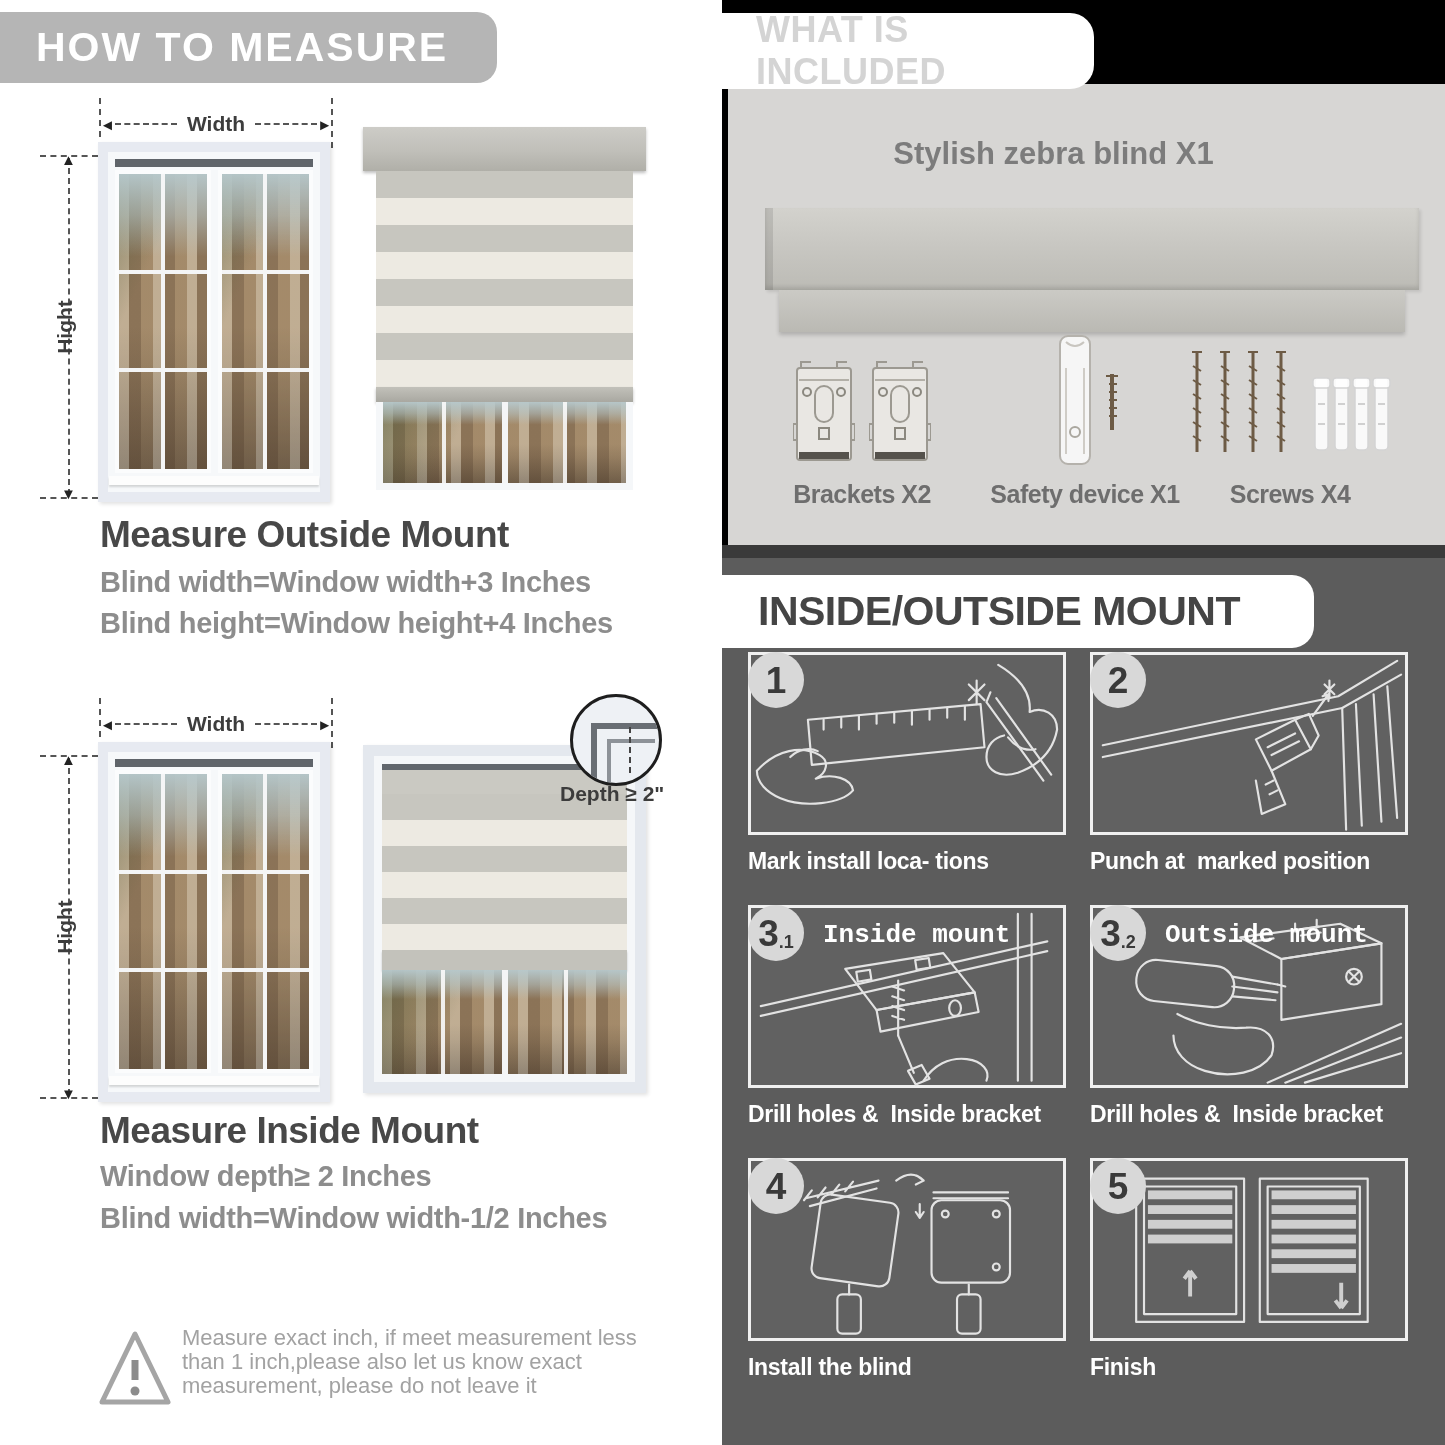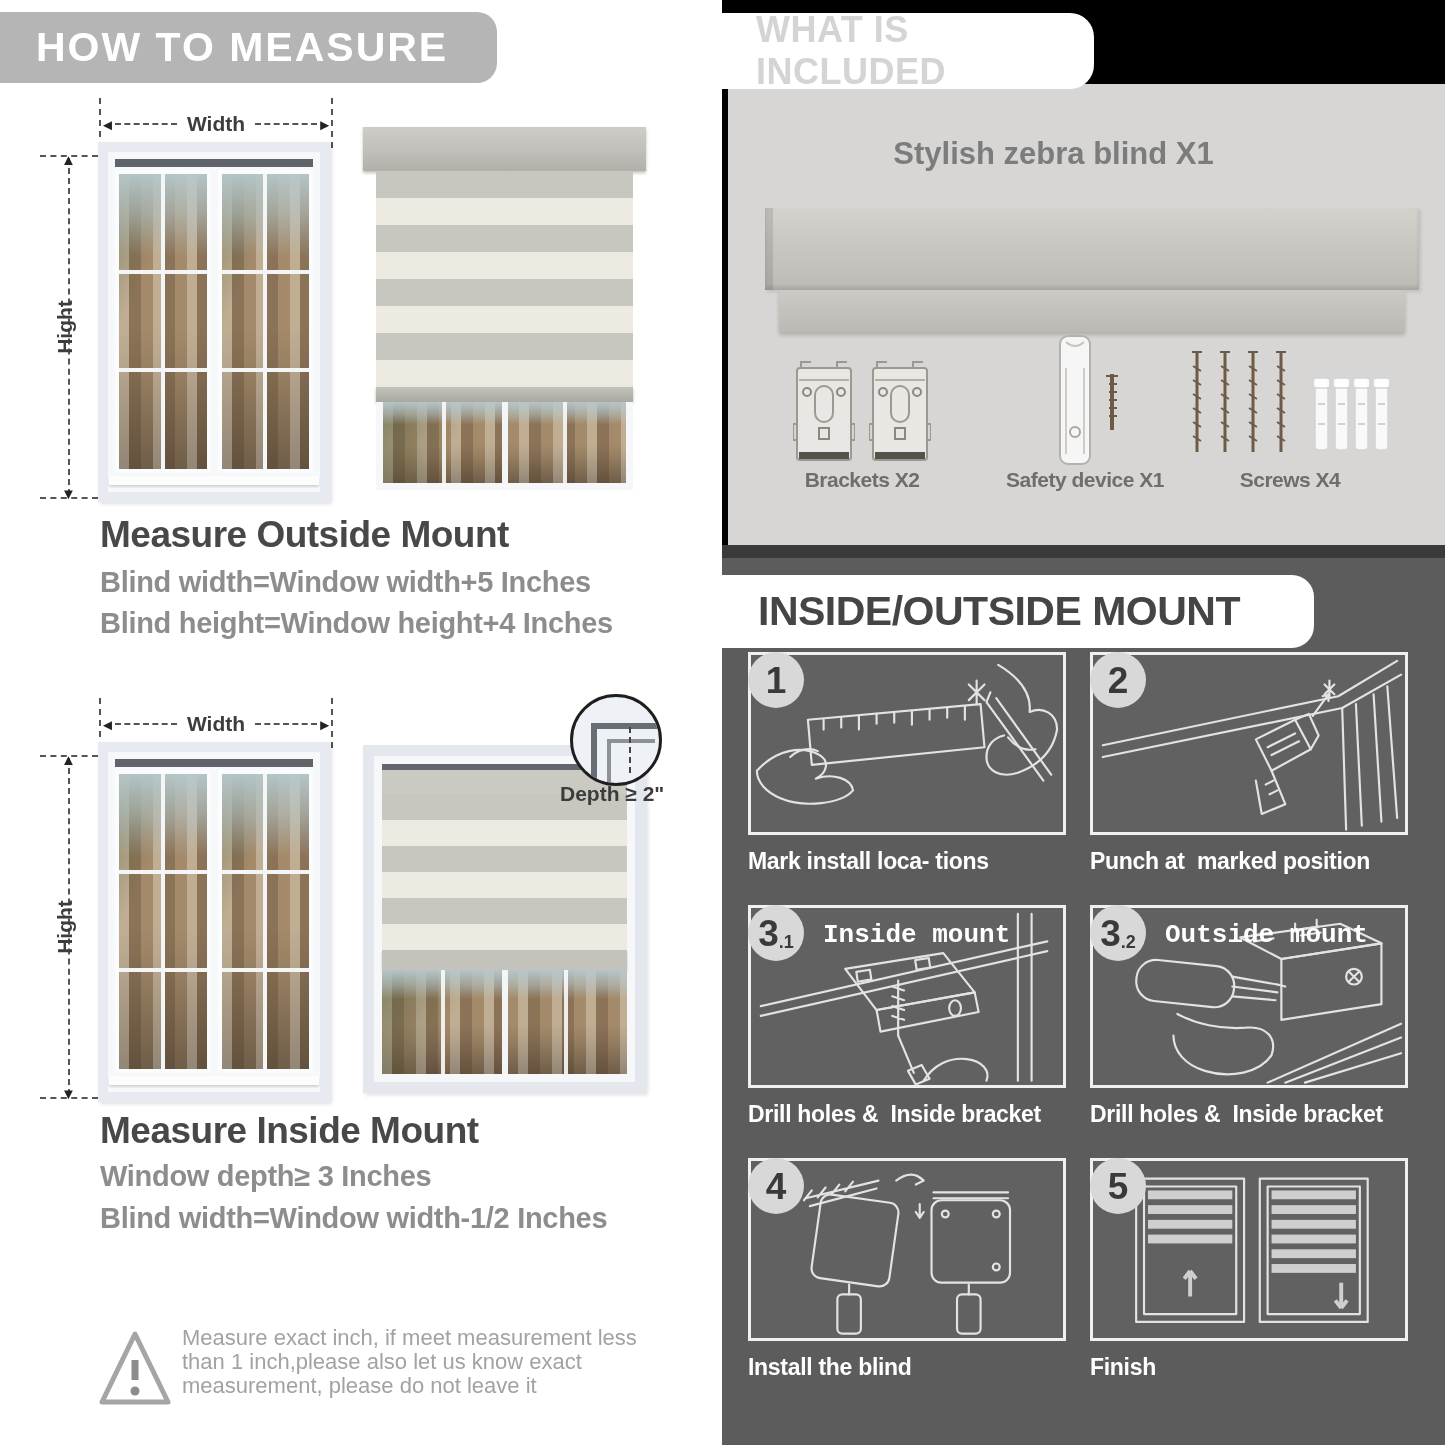--- a/index.html
+++ b/index.html
@@ -87,21 +87,21 @@
   .blind-label{position:absolute;left:0;right:60px;top:136px;text-align:center;color:#7c7c7c;font-size:31px;font-weight:bold;}
   .headrail-big{position:absolute;left:43px;top:208px;width:654px;height:82px;
       background:linear-gradient(180deg,#d3d2cd 0%,#c8c7c2 45%,#bcbbb5 100%);
       box-shadow:inset 0 -3px 4px rgba(0,0,0,.12), 2px 2px 3px rgba(0,0,0,.10);}
   .headrail-big::before{content:"";position:absolute;left:0;top:0;width:8px;height:100%;background:rgba(0,0,0,.10);}
   .roll-big{position:absolute;left:57px;top:290px;width:626px;height:42px;
       background:linear-gradient(180deg,#cbcac5 0%,#bab9b3 100%);
       box-shadow:0 3px 4px rgba(0,0,0,.18);}
   .part-group{position:absolute;top:340px;width:230px;text-align:center;}
   .part-icons{height:128px;display:flex;align-items:flex-end;justify-content:center;gap:14px;}
-  .part-label{color:#6e6e6e;font-size:21px;font-weight:bold;letter-spacing:-0.5px;}
+  .part-label{margin-top:12px;color:#6e6e6e;font-size:25px;font-weight:bold;letter-spacing:-0.5px;}
 
   
   .right-bottom{position:absolute;left:722px;top:545px;width:723px;height:900px;background:#5c5c5c;}
   .right-bottom .divider{position:absolute;left:0;top:0;width:100%;height:13px;background:#3a3a3a;}
   .bar-mount{position:absolute;left:0;top:30px;width:592px;height:73px;background:#fff;border-radius:0 22px 22px 0;
             display:flex;align-items:center;padding-left:36px;box-sizing:border-box;color:#454545;
             font-size:41px;font-weight:bold;letter-spacing:-0.5px;}
   .step{position:absolute;width:318px;}
   .step-box{width:318px;height:183px;border:3px solid #f0f0f0;background:#616161;position:relative;box-sizing:border-box;}
   .badge{position:absolute;left:-3px;top:-3px;width:56px;height:56px;border-radius:50%;background:#d8d8d8;
@@ -157,21 +157,21 @@
   <div class="blindB" style="top:127px;">
     <div class="headrail"></div>
     <div class="body"></div>
     <div class="brail"></div>
     <div class="bwin glass">
         <div class="vmull"></div>
       </div>
   </div>
 
   <div class="h-title" style="top:514px;">Measure Outside Mount</div>
-  <div class="h-line" style="top:566px;">Blind width=Window width+5 Inches</div>
+  <div class="h-line" style="top:566px;">Blind width=Window width+3 Inches</div>
   <div class="h-line" style="top:607px;">Blind height=Window height+4 Inches</div>
 
   <div class="dim-width" style="left:100px;top:712px;width:232px;">
     <span class="arr">◄</span>
       <div class="dash"></div>
     <span class="lbl">Width</span>
     <div class="dash"></div>
       <span class="arr">►</span>
   </div>
   <div class="vtick" style="left:99px;top:698px;height:50px;"></div>
@@ -212,21 +212,21 @@
   </div>
 
   <div class="callout">
     <div class="c1"></div>
     <div class="c2"></div>
     <div class="cd"></div>
   </div>
   <div class="depth-label">Depth ≥ 2"</div>
 
   <div class="h-title" style="top:1110px;">Measure Inside Mount</div>
-  <div class="h-line" style="top:1160px;">Window depth≥ 3 Inches</div>
+  <div class="h-line" style="top:1160px;">Window depth≥ 2 Inches</div>
   <div class="h-line" style="top:1202px;">Blind width=Window width-1/2 Inches</div>
 
   <svg class="abs" style="left:98px;top:1328px;" width="74" height="80" viewBox="0 0 74 80">
     <polygon points="37,6 70,74 4,74" fill="none" stroke="#a5a5a5" stroke-width="5" stroke-linejoin="round"></polygon>
     <line x1="37" y1="32" x2="37" y2="52" stroke="#8c8c8c" stroke-width="7"></line>
     <circle cx="37" cy="63" r="4.5" fill="#8c8c8c"></circle>
   </svg>
   <div class="warn-text">Measure exact inch, if meet measurement less than 1 inch,please also let us know exact measurement, please do not leave it</div>
 
   <div class="right-top">

